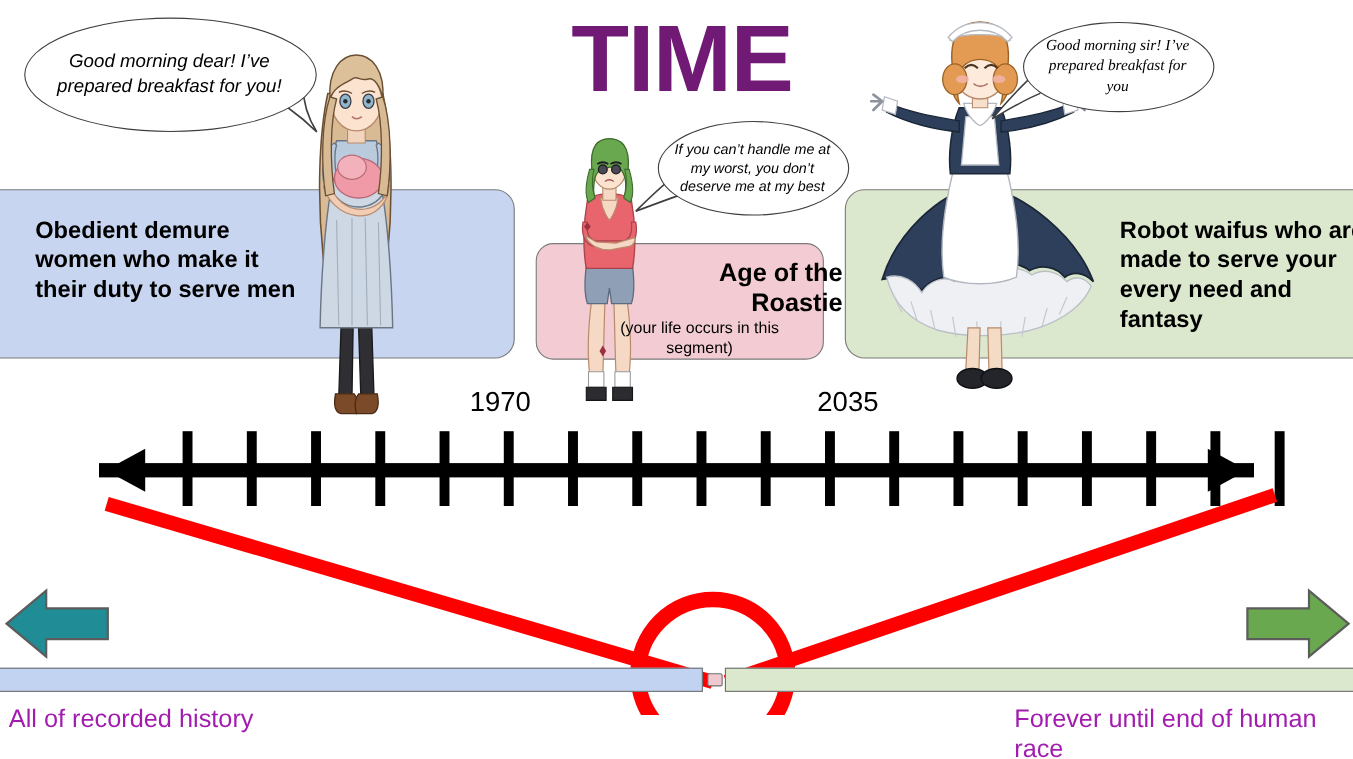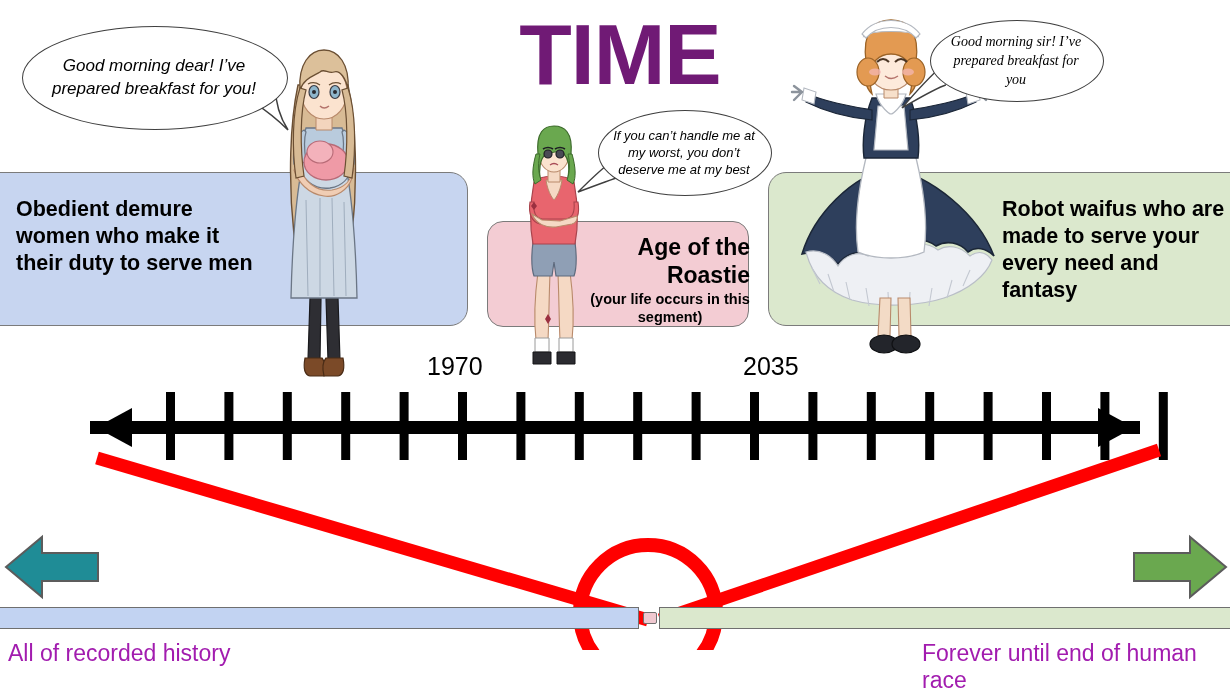--- a/index.html
+++ b/index.html
@@ -27,51 +27,51 @@
     background:#c7d5f0;border-radius:0 18px 18px 0;
   }
   #band-now{
     left:487px;top:221px;width:262px;height:106px;
     background:#f3ccd3;border-radius:16px;
   }
   #band-future{
     left:768px;top:172px;width:470px;height:154px;
     background:#dbe8cd;border-radius:18px 0 0 18px;
   }
-  .band-text{position:absolute;font-weight:bold;color:#000;}
+  .band-text{position:absolute;font-weight:bold;color:#000;margin-left:16px;}
   #band-past-text{
     left:16px;top:196px;width:250px;
     font-size:21.5px;line-height:27px;text-align:left;
   }
   #band-future-text{
     left:1002px;top:196px;width:228px;
     font-size:21.5px;line-height:27px;text-align:left;
   }
   #band-now-title{
     left:590px;top:233px;width:160px;
     font-size:23px;line-height:28px;text-align:right;font-weight:bold;
   }
   #band-now-sub{
-    position:absolute;left:582px;top:290px;width:176px;
+    position:absolute;left:548px;top:290px;width:176px;
     font-size:14.5px;line-height:18px;text-align:center;
-    font-weight:bold;color:#000;
+    font-weight:normal;color:#000;
   }
 
   
   .bubble{position:absolute;box-sizing:border-box;}
   .bubble .oval{
     position:absolute;left:0;top:0;width:100%;height:100%;
     background:#ffffff;border:1.5px solid #3f3f3f;border-radius:50%;
   }
   .bubble .txt{
     position:absolute;left:8%;top:0;width:84%;height:100%;
     display:flex;align-items:center;justify-content:center;
     text-align:center;color:#000;
   }
-  #bubble-left{left:22px;top:26px;width:264px;height:102px;}
+  #bubble-left{left:22px;top:16px;width:264px;height:102px;}
   #bubble-left .txt{font-style:italic;font-size:17px;line-height:23px;}
   #bubble-mid{left:598px;top:110px;width:172px;height:84px;}
   #bubble-mid .txt{font-style:italic;font-size:13px;line-height:17px;}
   #bubble-right{left:930px;top:20px;width:172px;height:80px;}
   #bubble-right .txt{
     font-family:"Liberation Serif", serif;
     font-style:italic;font-size:14px;line-height:19px;
   }
 
   

